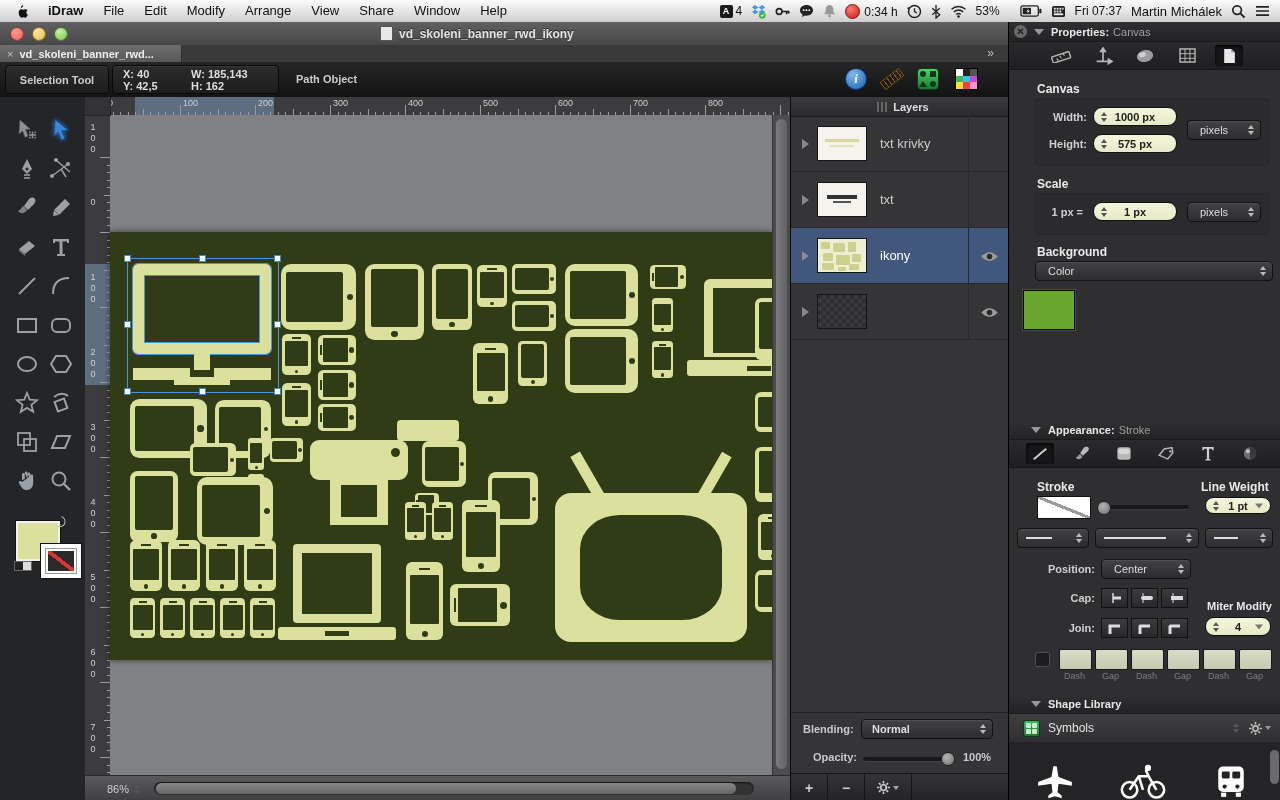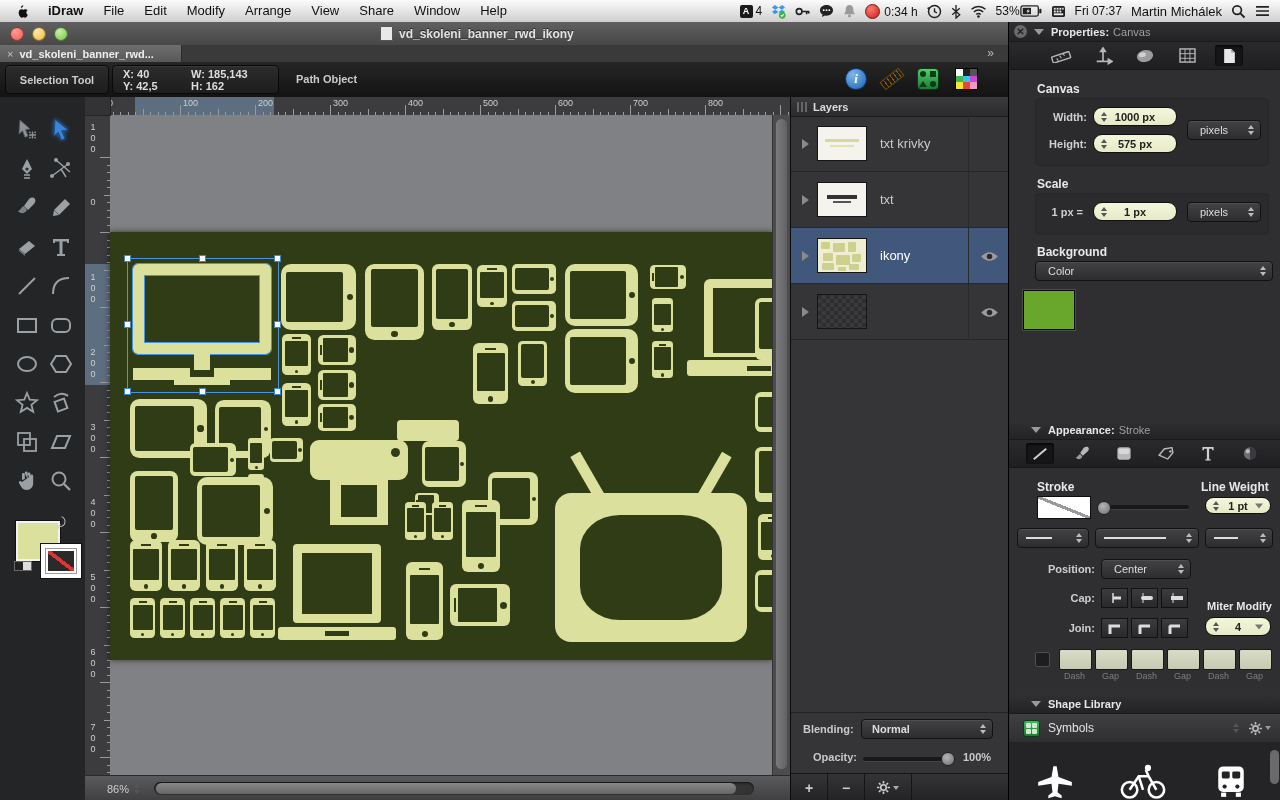--- a/index.html
+++ b/index.html
@@ -92,21 +92,21 @@
   #hscroll-thumb{position:absolute;left:2px;top:1px;width:580px;height:11px;border-radius:6px;background:linear-gradient(#888,#666);}
   
   .ink{position:absolute;background:#dbe19d;}
   .hole{position:absolute;background:#2f3c15;}
   .dot{position:absolute;background:#2f3c15;border-radius:50%;}
   .selbox{position:absolute;border:1px solid #4795e0;}
   .handle{position:absolute;width:7px;height:7px;background:#fff;border:1px solid #3c87d9;box-sizing:border-box;z-index:9;}
   
   #layers{left:790px;top:97px;width:218px;height:703px;background:#353537;border-left:1px solid #0a0a0a;color:#c9c9c9;}
   #layers-header{position:absolute;left:0;top:0;width:100%;height:19px;background:linear-gradient(#3a3a3c,#2b2b2d);
-    border-bottom:1px solid #1d1d1d;font-size:11px;font-weight:bold;color:#ddd;display:flex;align-items:center;}
+    border-bottom:1px solid #1d1d1d;font-size:11px;font-weight:bold;color:#ddd;display:flex;align-items:center;justify-content:center;}
   #grip{width:10px;height:10px;margin:0 6px 0 6px;background:repeating-linear-gradient(90deg,#666 0 2px,transparent 2px 4px);}
   .layer-row{position:absolute;left:0;width:100%;height:56px;border-bottom:1px solid #272729;box-sizing:border-box;display:flex;align-items:center;}
   .layer-row.sel{background:#41587c;}
   .disc{width:0;height:0;border-top:5px solid transparent;border-bottom:5px solid transparent;border-left:7px solid #8a8a8a;margin:0 8px 0 11px;}
   .thumb{width:48px;height:33px;border:1px solid #141414;background:#f4f3ee;position:relative;overflow:hidden;}
   .layer-label{margin-left:13px;font-size:13px;}
   .layer-row.sel .layer-label{color:#fff;}
   .eye-col{position:absolute;right:0;top:0;width:40px;height:56px;border-left:1px solid #2a2a2c;display:flex;align-items:center;justify-content:center;}
   #blend-area{position:absolute;left:0;top:615px;width:100%;height:61px;border-top:1px solid #222;font-size:11px;font-weight:bold;}
   #btn-row{position:absolute;left:0;top:676px;width:100%;height:27px;background:linear-gradient(#343436,#232325);border-top:1px solid #151515;display:flex;}
@@ -234,21 +234,21 @@
           <svg width="17" height="13" viewBox="0 0 18 14">
             <g fill="none" stroke="#222" stroke-width="1.6">
               <path d="M1.5 4.5a11 11 0 0 1 15 0"></path>
               <path d="M4 7.5a7.2 7.2 0 0 1 10 0"></path>
               <path d="M6.6 10.2a3.6 3.6 0 0 1 4.8 0"></path>
             </g>
             <circle cx="9" cy="12.4" r="1.4" fill="#222"></circle>
           </svg>
         </span>
         <span class="st-ic">
-          <span class="st-txt" style="margin-right:0;">53%</span>
+          <span class="st-txt" style="margin-right:20px;">53%</span>
           <svg width="22" height="12" viewBox="0 0 24 13">
             <rect x="1" y="1" width="19" height="11" rx="2" fill="none" stroke="#222" stroke-width="1.4"></rect>
             <rect x="21" y="4" width="2.4" height="5" rx="1" fill="#222"></rect>
             <rect x="3" y="3" width="9" height="7" fill="#222"></rect>
             <path d="M9.5 4l-2.6 3h2l-1.4 2.6 3.4-3.4h-2z" fill="#fff"></path>
           </svg>
         </span>
         <span class="st-ic">
           <svg width="15" height="13" viewBox="0 0 16 14">
             <rect x="1" y="1" width="14" height="12" rx="2" fill="#222"></rect>

